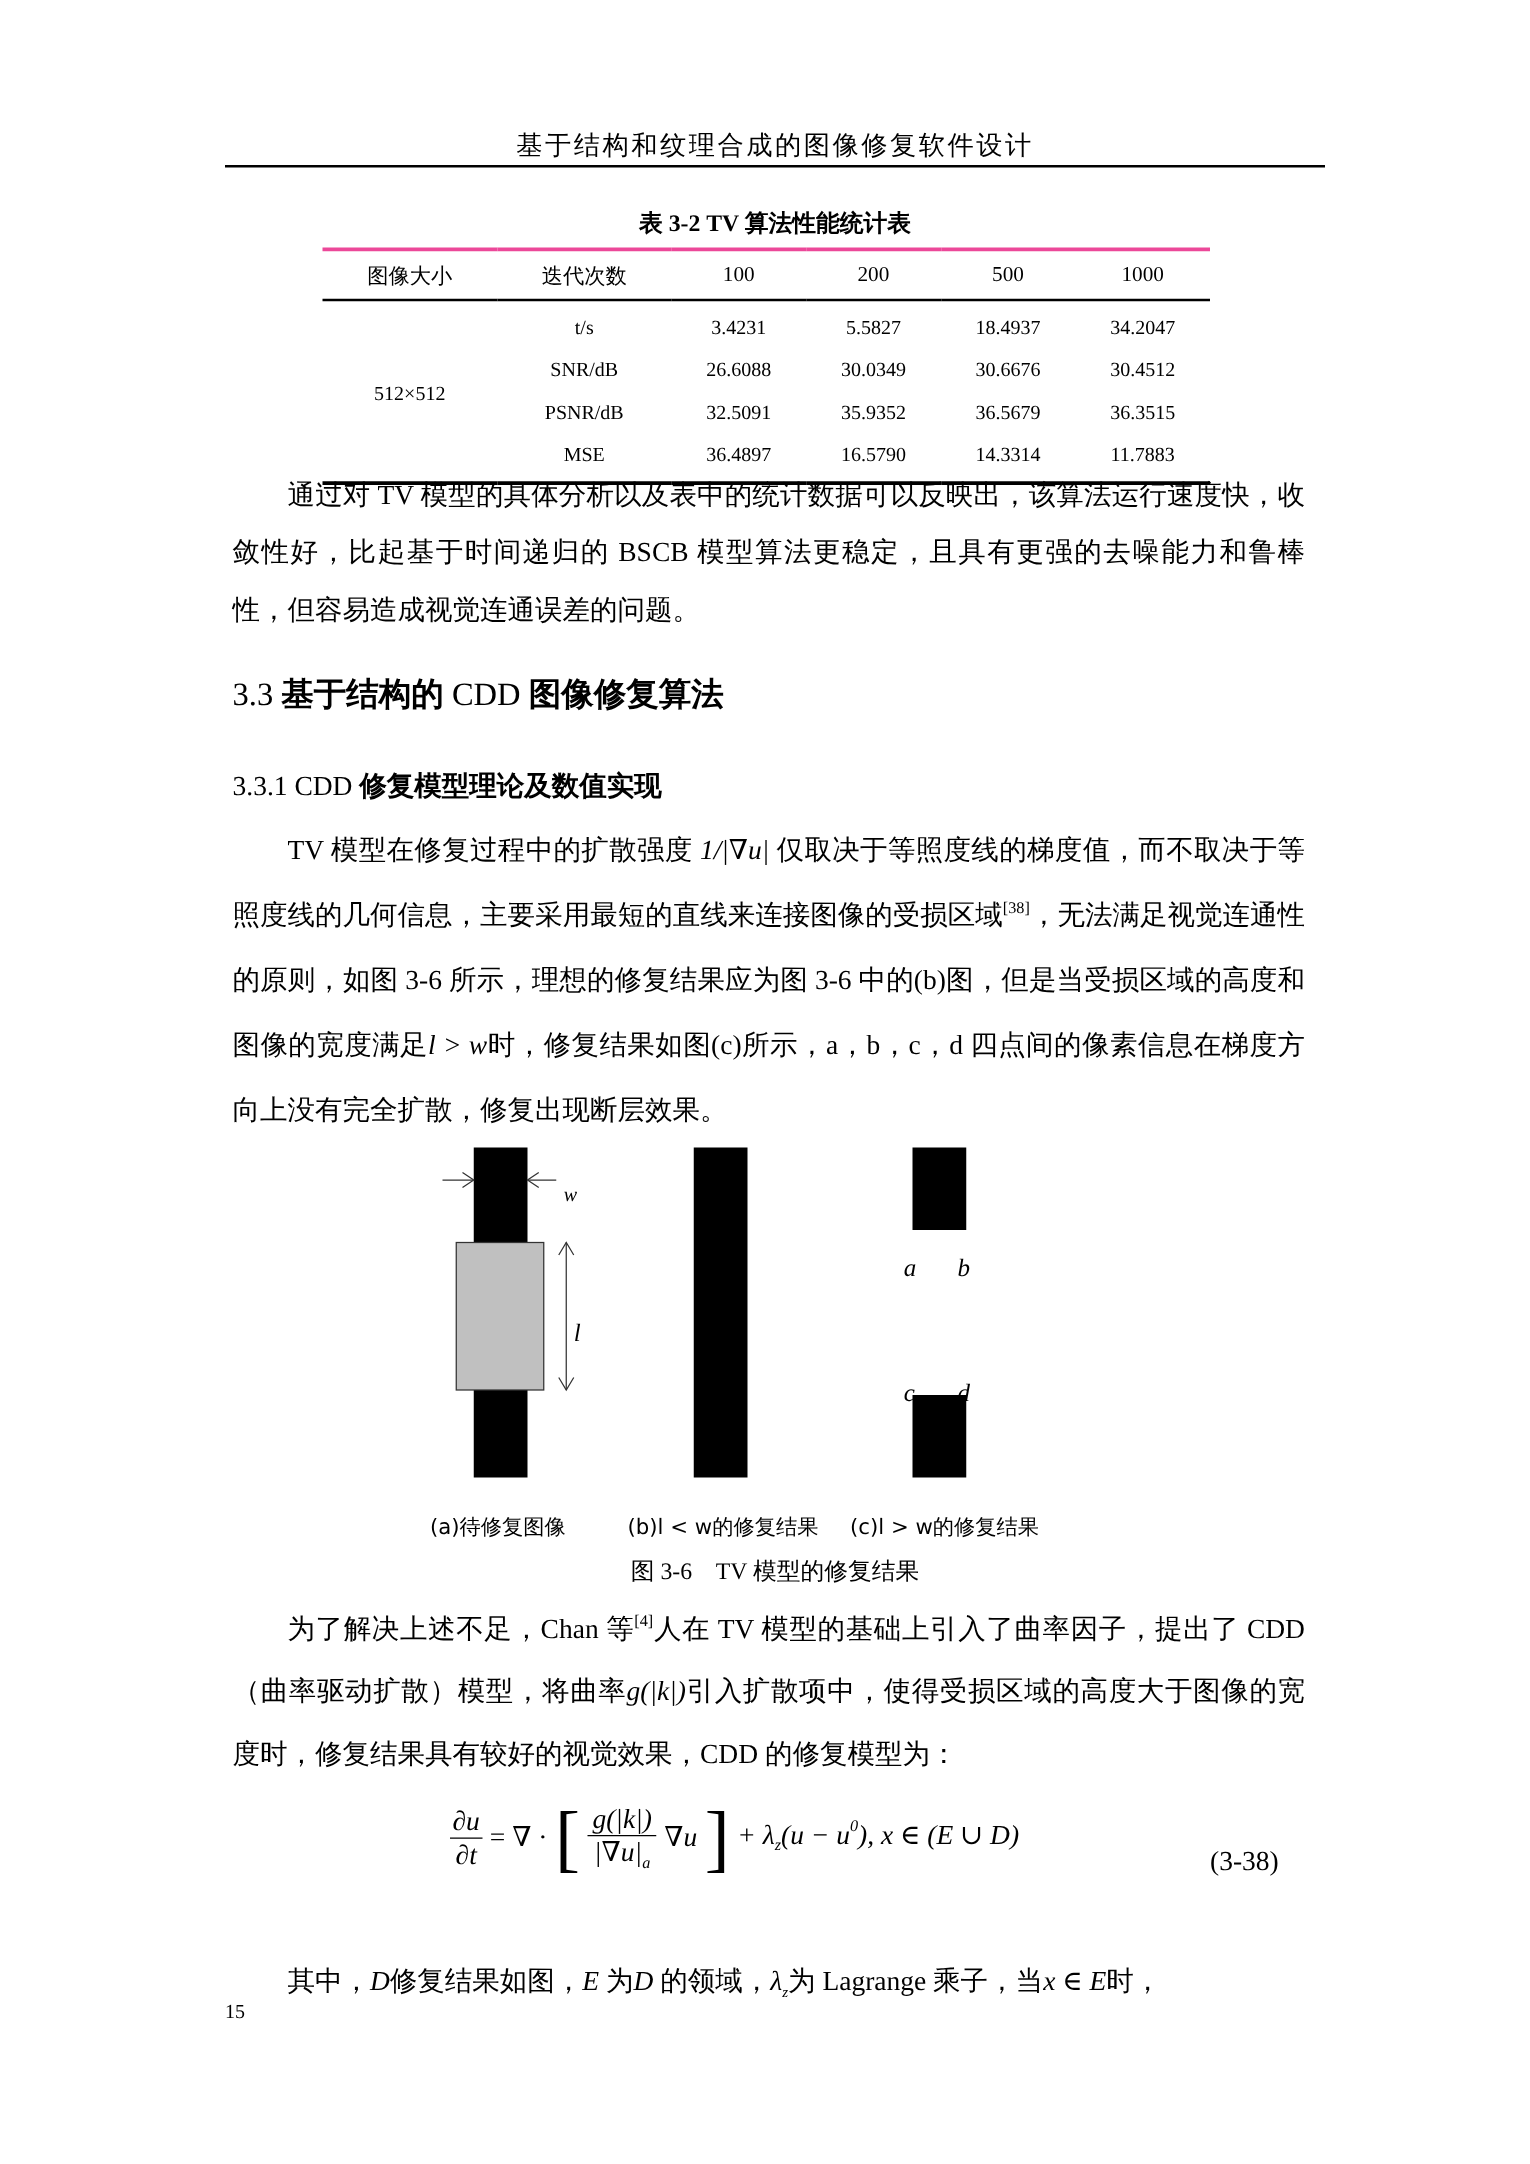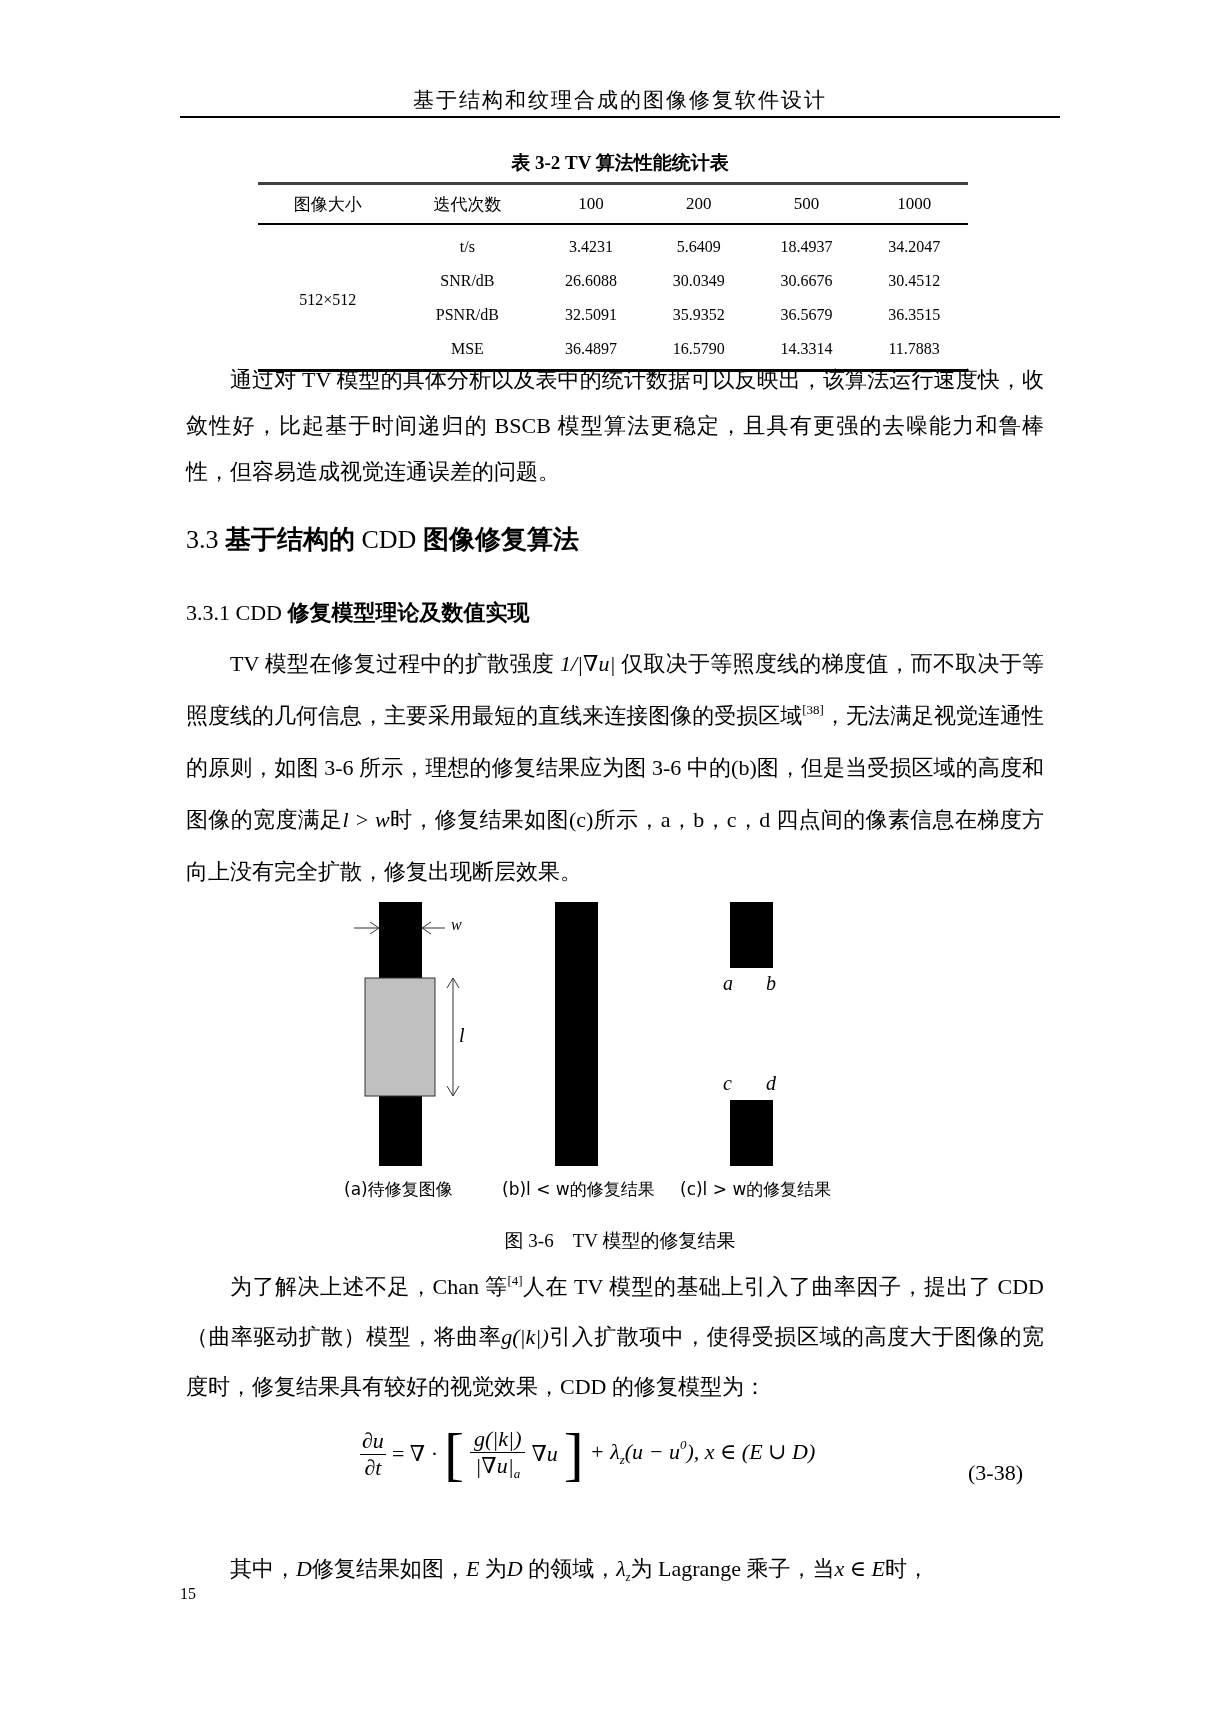--- a/index.html
+++ b/index.html
@@ -1,32 +1,32 @@
 <!DOCTYPE html>
 <html><head>
 <meta charset="utf-8">
 <style>
   html, body { margin: 0; padding: 0; background: #ffffff; }
   body {
     width: 1224px; height: 1731px; position: relative; overflow: hidden;
     font-family: "Liberation Serif", "DejaVu Serif", serif; color: #000;
   }
-  .abs { position: absolute; }
+  .abs { position: absolute; margin-top: 16px; }
   .running-header {
     left: 180px; width: 880px; top: 86px; text-align: center;
     font-size: 21px; letter-spacing: 2px;
   }
   .header-rule { left: 180px; width: 880px; top: 116px; height: 2px; background: #000; }
   .table-caption {
     left: 180px; width: 880px; top: 150px; text-align: center;
     font-size: 19px; font-weight: bold;
   }
   .tbl-wrap { left: 258px; width: 710px; top: 182px; }
   table { border-collapse: collapse; width: 100%; font-size: 16px; }
-  table thead tr { border-top: 3px solid #404040; border-bottom: 2px solid #000; }
+  table thead tr { border-top: 3px solid #ec4899; border-bottom: 2px solid #000; }
   table tbody { border-bottom: 3px solid #000; }
   th { font-weight: normal; height: 36px; text-align: center; font-size: 17px; }
   td { text-align: center; height: 32px; }
   tbody tr:first-child td { padding-top: 6px; }
   tbody tr:last-child td { padding-bottom: 4px; }
   .para {
     left: 186px; width: 858px; font-size: 22px; line-height: 46px;
     text-align: justify;
   }
   .indent { text-indent: 44px; }
@@ -63,21 +63,21 @@
         <th>200</th>
         <th>500</th>
         <th>1000</th>
       </tr>
     </thead>
     <tbody>
       <tr>
         <td rowspan="4">512×512</td>
         <td>t/s</td>
         <td>3.4231</td>
-        <td>5.6409</td>
+        <td>5.5827</td>
         <td>18.4937</td>
         <td>34.2047</td>
       </tr>
       <tr>
         <td>SNR/dB</td>
         <td>26.6088</td>
         <td>30.0349</td>
         <td>30.6676</td>
         <td>30.4512</td>
       </tr>

